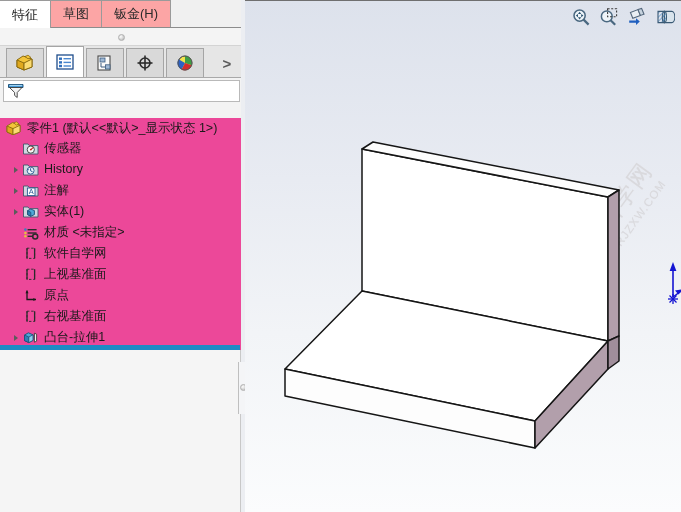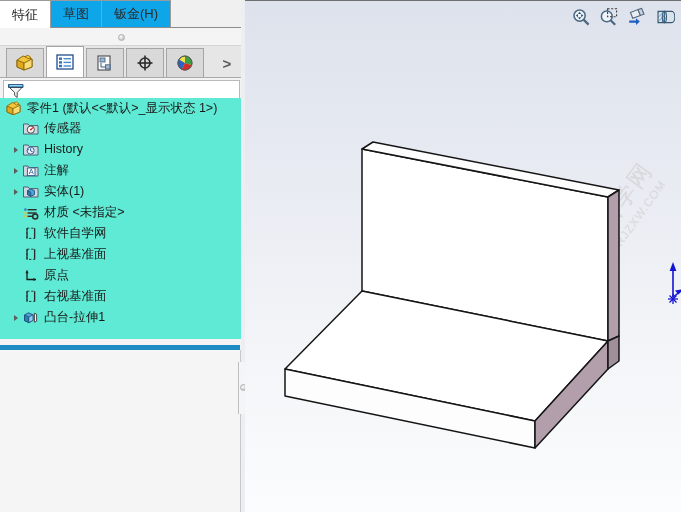--- a/index.html
+++ b/index.html
@@ -35,21 +35,21 @@
   .cmd-tab {
     height: 27px;
     padding: 0 12px;
     display: flex;
     align-items: center;
     justify-content: center;
     font-size: 13px;
     color: #2b2b2b;
     border: 1px solid #9a9a9a;
     border-bottom: none;
-    background: #0ea5e9;
+    background: #fca5a5;
     margin-right: -1px;
     cursor: default;
   }
   .cmd-tab.active {
     background: #ffffff;
     border-color: #9a9a9a;
     color: #1a1a1a;
     position: relative;
     z-index: 3;
     height: 28px;
@@ -125,23 +125,23 @@
     font-size: 12px;
     font-family: "Liberation Sans", sans-serif;
     background: transparent;
     color: #333;
     padding-left: 4px;
   }
 
   
   #tree {
     position: absolute;
-    left: 0; top: 98px;
+    left: 0; top: 118px;
     width: 245px; height: 241px;
-    background: #5eead4;
+    background: #ec4899;
     overflow: hidden;
     text-align: right;
   }
   .tree-root {
     display: flex; align-items: center;
     height: 20px;
     padding-left: 5px;
     font-size: 12.5px;
     color: #1a1a1a;
     white-space: nowrap;

